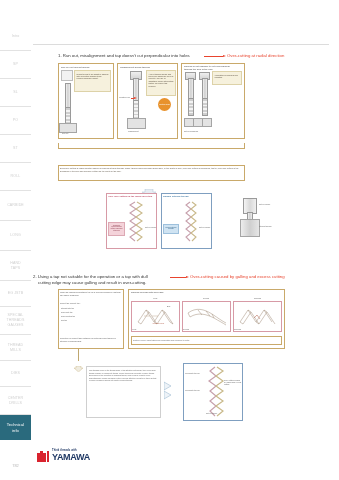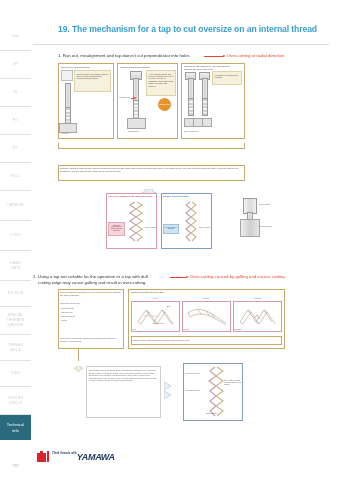--- a/index.html
+++ b/index.html
@@ -78,21 +78,21 @@
   
   .svgwrap{position:absolute;}
 
   
   .downarrow{position:absolute;}
 
   
   #logo{position:absolute;left:37px;bottom:18px;display:flex;align-items:flex-end;}
   #logo-mark{width:13px;height:11px;position:relative;margin-right:2px;}
   .lm{position:absolute;background:#d9232e;}
-  #logo-text{display:flex;flex-direction:row;line-height:1;font-style:italic;}
+  #logo-text{display:flex;flex-direction:column;line-height:1;}
   #logo-tag{font-size:2.6px;color:#1f3864;font-weight:bold;letter-spacing:.1px;margin-bottom:.6px;}
   #logo-name{font-size:9px;color:#1f3864;font-weight:bold;letter-spacing:-0.3px;}
 
   .bracket{position:absolute;box-sizing:border-box;}
 </style>
 </head>
 <body>
 
 <div id="page">
 
@@ -134,21 +134,20 @@
     <div class="side-item" style="height:26px">
         <span class="side-label">DIES</span>
       </div>
     <div class="side-item" style="height:28px;white-space:pre-line"><span class="side-label">CENTER
 DRILLS</span></div>
     <div class="side-item active" style="height:26px;white-space:pre-line"><span class="side-label">Technical
 info</span></div>
     <div id="page-num">782</div>
   </div>
 
-  <div id="page-title">19. The mechanism for a tap to cut oversize on an internal thread</div>
   <div id="title-rule"></div>
 
   <div class="t num-head" style="left:58px;top:53px;">1. Run out, misalignment and tap doesn't cut perpendicular into holes</div>
   <div class="lead" style="left:204px;top:56px;width:19px;"></div>
   <div class="t num-head red" style="left:227px;top:53px;">Over-cutting at radial direction</div>
 
   <div class="box b-tan" style="left:58px;top:63px;width:56px;height:76px;"></div>
   <div class="panel-title" style="left:61px;top:65.5px;">Tool run out during tapping</div>
   <div class="box b-grey" style="left:61px;top:70px;width:12px;height:11px;background:#f2f2f2;"></div>
   <div class="note" style="left:74px;top:70px;width:37px;height:22px;">Runout needs to be adjusted. Tapping with concentric alignment and reduced allowable runout.</div>

